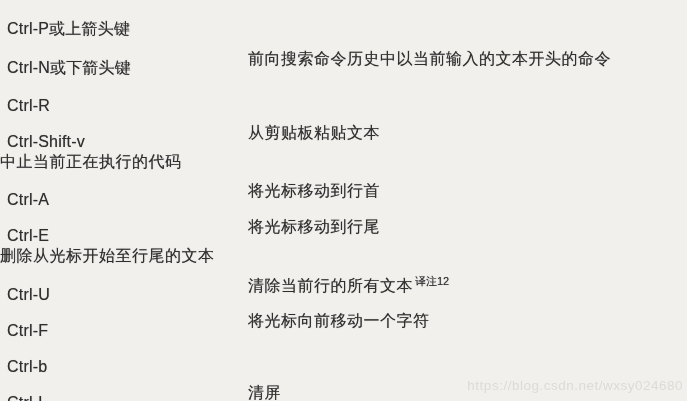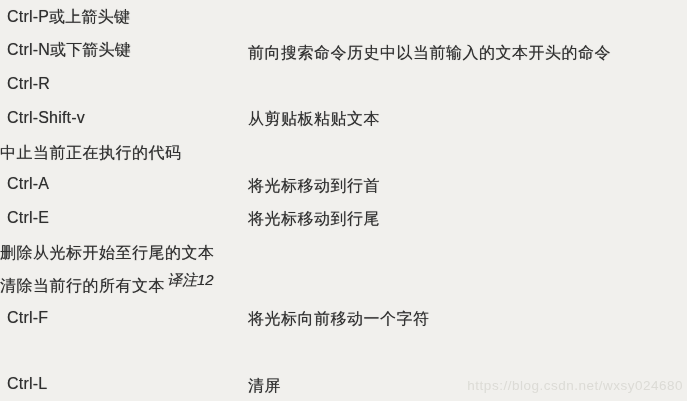--- a/index.html
+++ b/index.html
@@ -28,32 +28,32 @@
     align-items: center;
   }
   .key {
     width: 248px;
     flex: 0 0 248px;
     padding-left: 7px;
     box-sizing: border-box;
     font-size: 16px;
     letter-spacing: 0.2px;
     white-space: nowrap;
+    margin-top: 18px;
   }
   .desc {
     font-size: 16px;
     letter-spacing: 0.5px;
     white-space: nowrap;
   }
   .note {
-    font-size: 15px;
+    font-size: 11px;
     vertical-align: super;
     margin-left: 2px;
     letter-spacing: 0;
-    font-style: italic;
   }
   .watermark {
     position: absolute;
     right: 4px;
     bottom: 8px;
     font-size: 13.5px;
     letter-spacing: 0.5px;
     color: #dcdbd6;
     text-shadow: none;
   }
@@ -94,29 +94,31 @@
     <div class="row">
       <span class="key">Ctrl-E</span>
       <span class="desc"><span>将光标移动到行尾</span><sup class="note"></sup></span>
     </div>
 
     <div class="row">
       <span class="desc"><span>删除从光标开始至行尾的文本</span><sup class="note"></sup></span>
     </div>
 
     <div class="row">
+      <span class="key">Ctrl-U</span>
       <span class="desc"><span>清除当前行的所有文本</span><sup class="note">译注12</sup></span>
     </div>
 
     <div class="row">
       <span class="key">Ctrl-F</span>
       <span class="desc"><span>将光标向前移动一个字符</span><sup class="note"></sup></span>
     </div>
 
     <div class="row">
+      <span class="key">Ctrl-b</span>
     </div>
 
     <div class="row">
       <span class="key">Ctrl-L</span>
       <span class="desc"><span>清屏</span><sup class="note"></sup></span>
     </div>
 
   </div>
 
   <div class="watermark">https://blog.csdn.net/wxsy024680</div>

